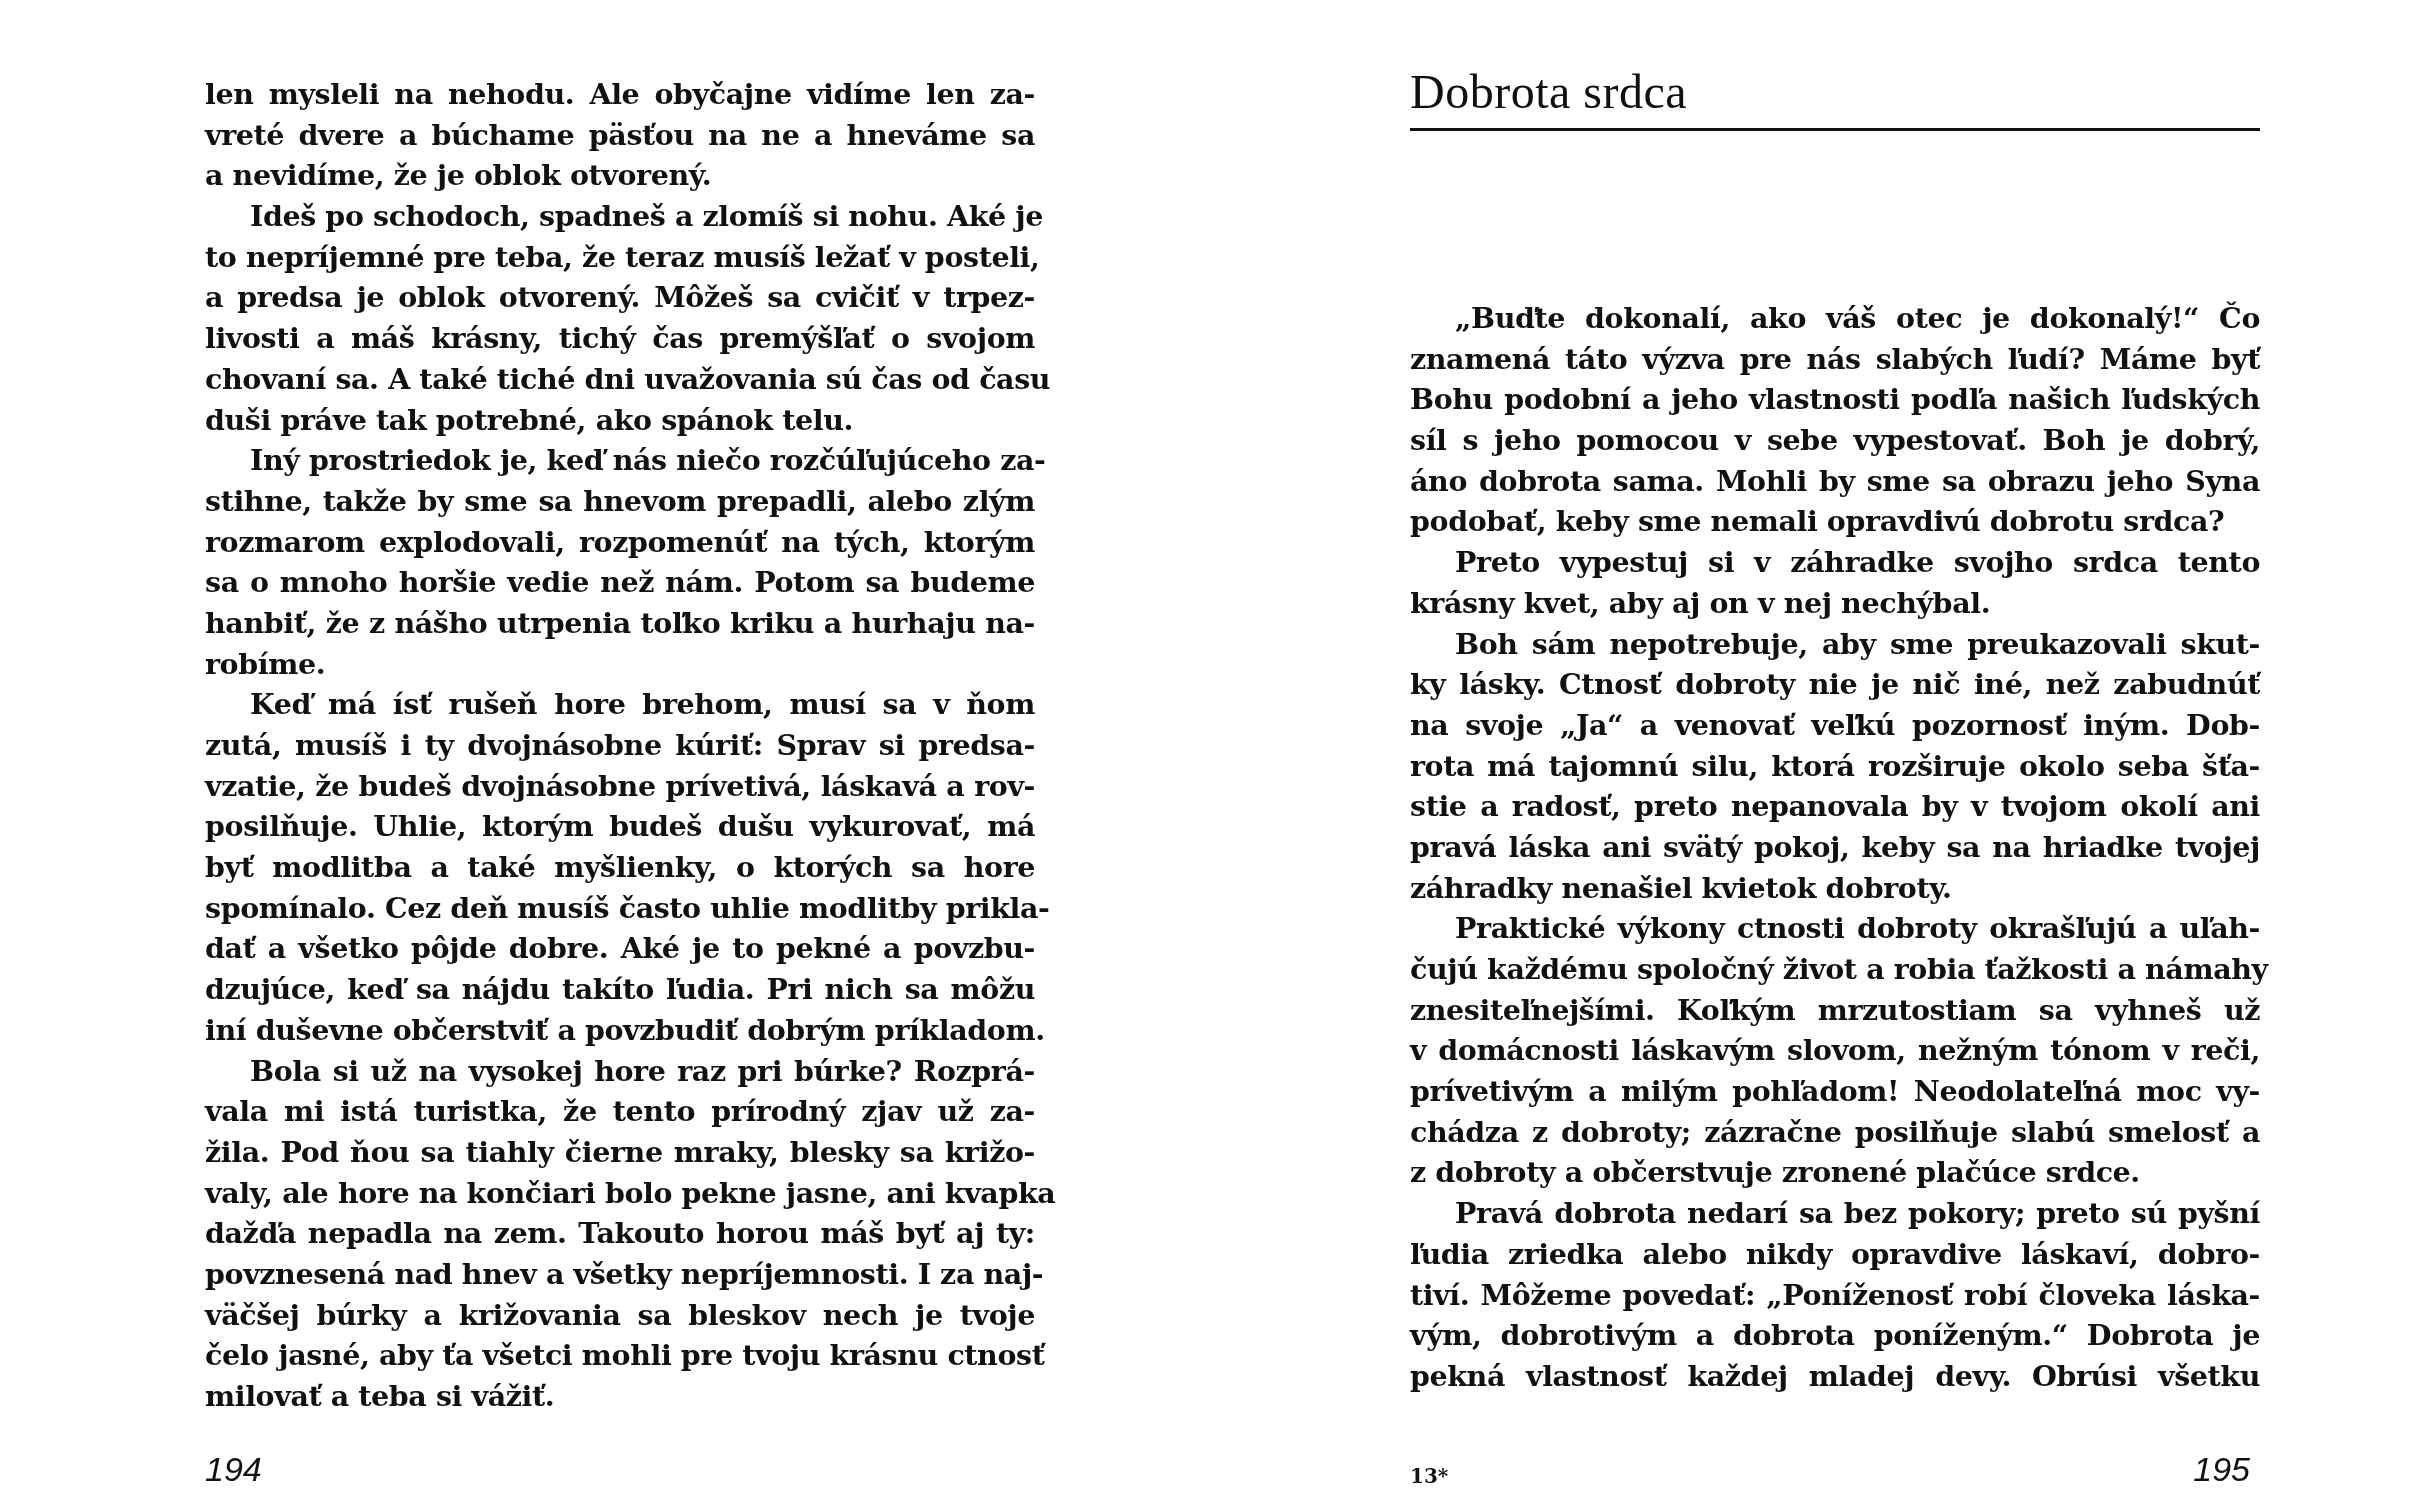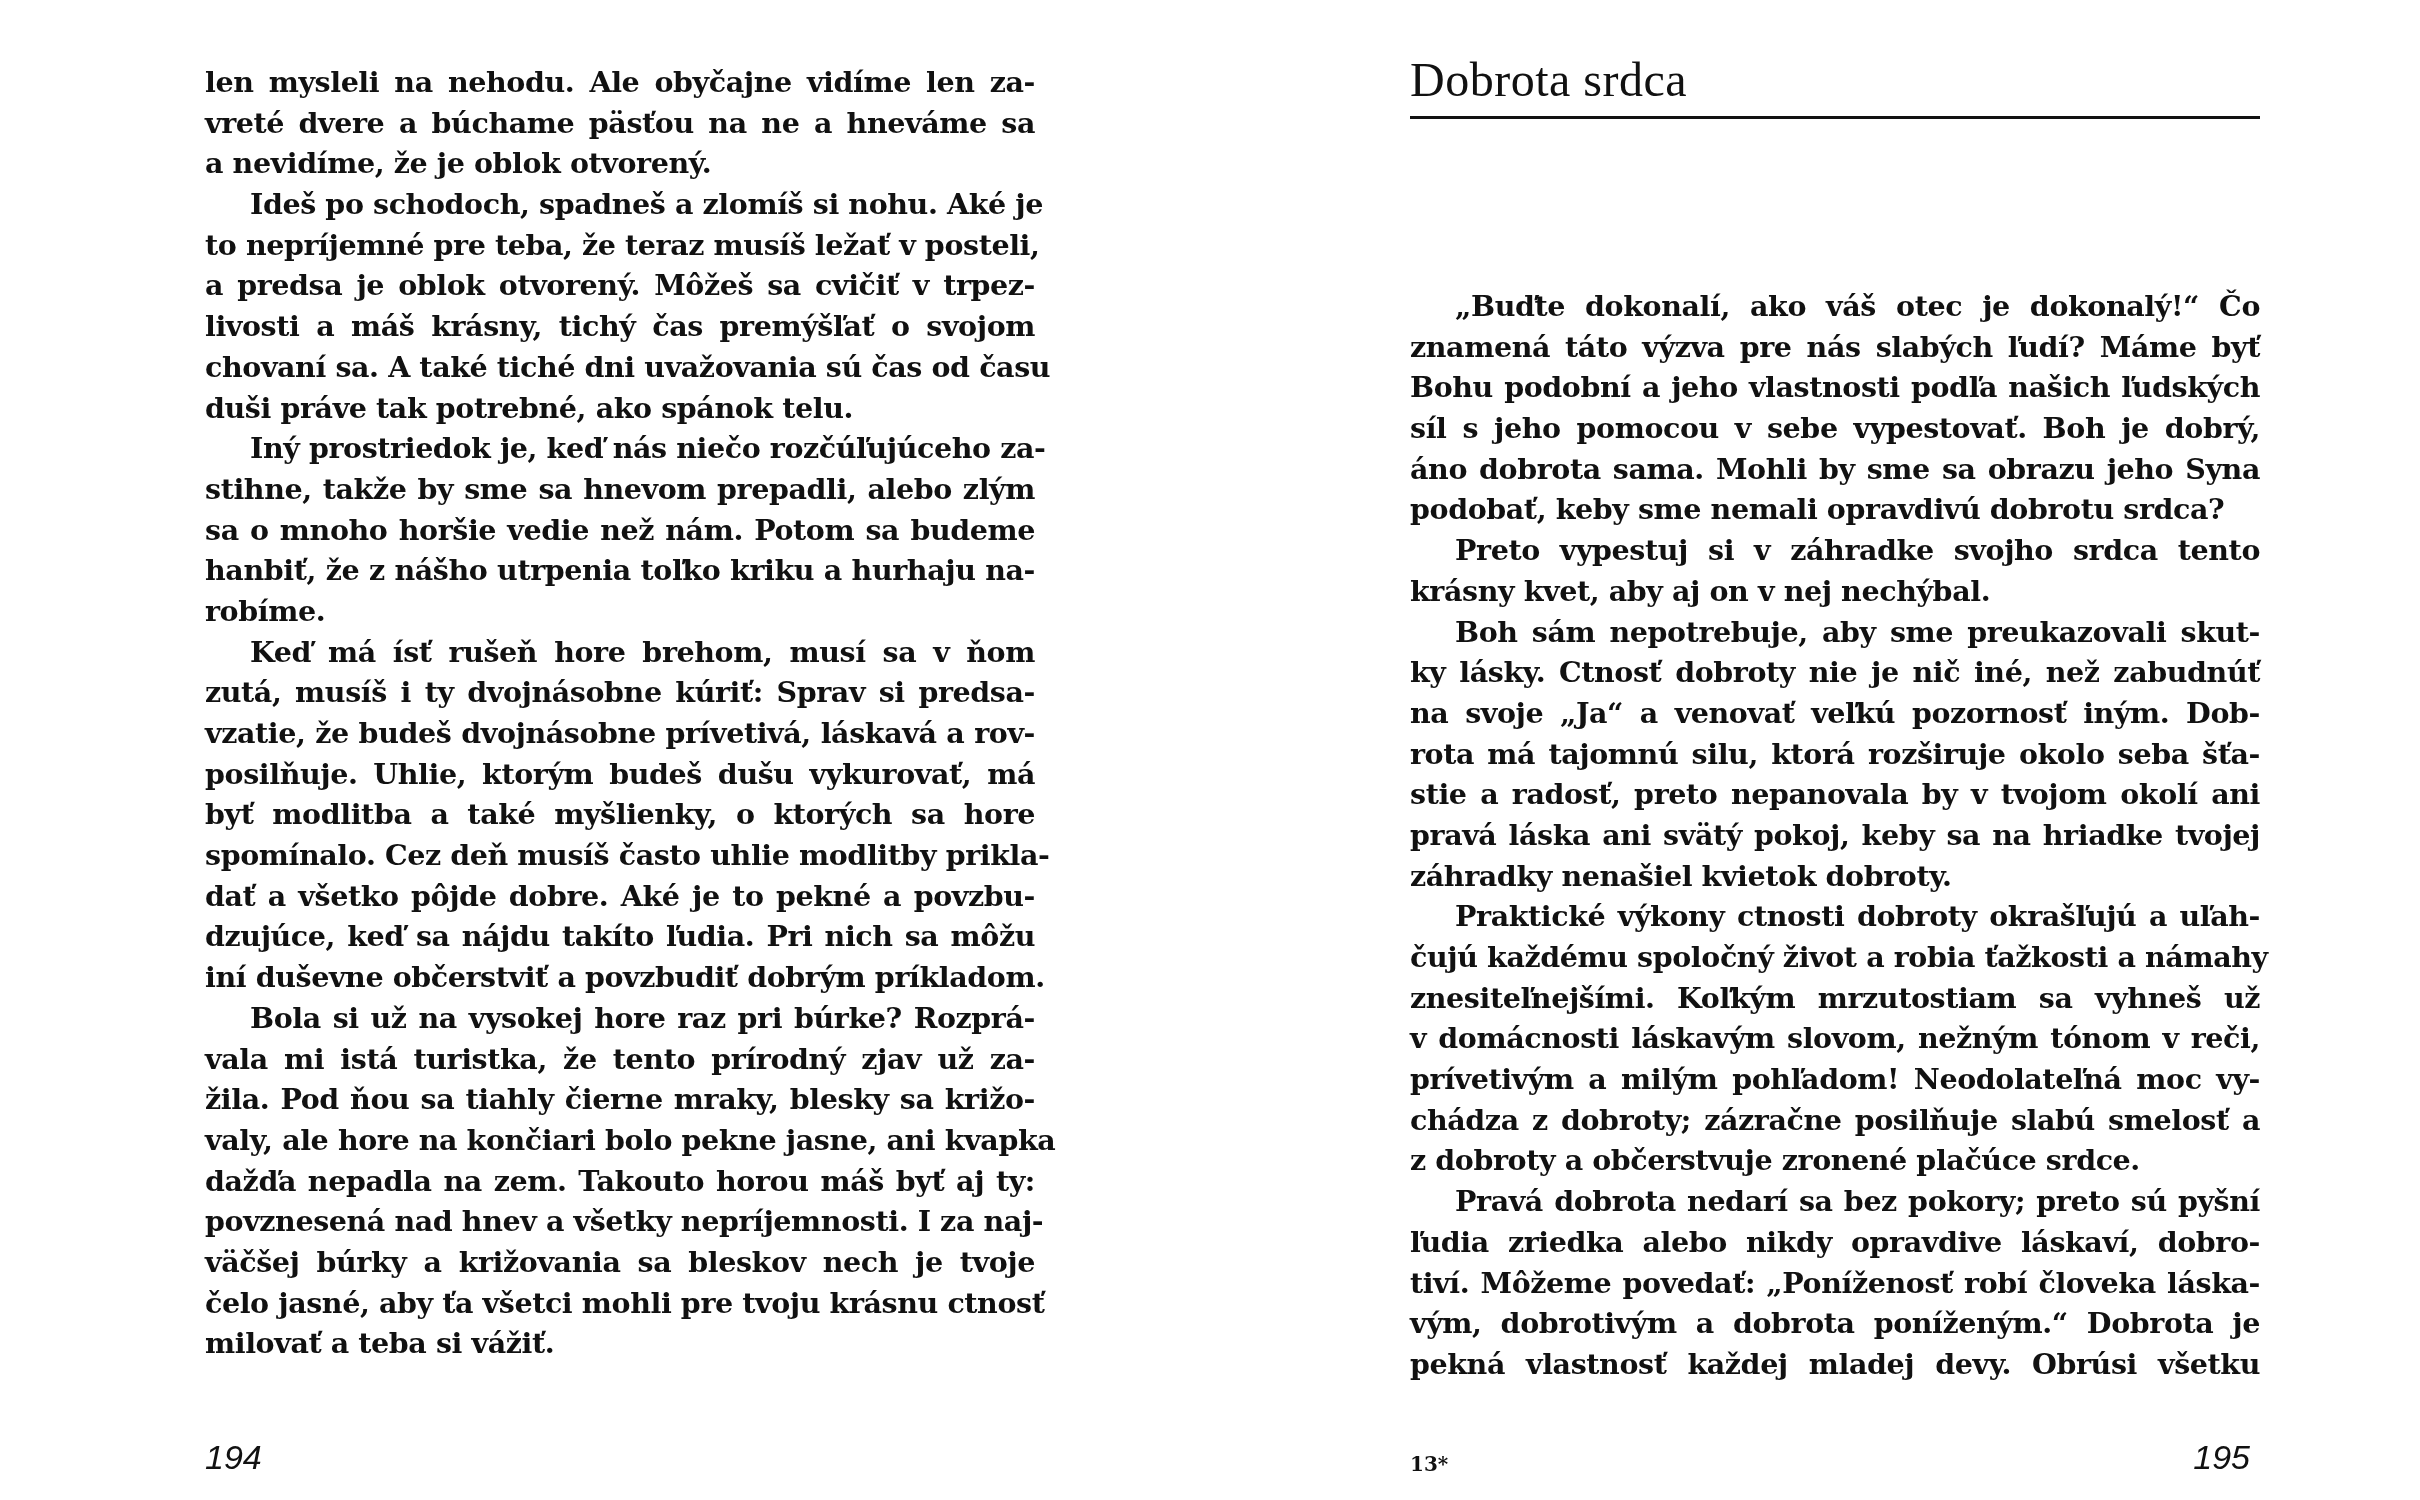--- a/index.html
+++ b/index.html
@@ -1,18 +1,18 @@
 <!DOCTYPE html>
 <html><head>
 <meta charset="utf-8">
 <style>
   html, body { margin: 0; padding: 0; background: #ffffff; }
   body { width: 2420px; height: 1500px; position: relative; overflow: hidden;
          font-family: "DejaVu Serif", "Liberation Serif", serif; color: #111111; }
-  .page { position: absolute; top: 0; height: 1426px; }
+  .page { position: absolute; top: 12px; height: 1426px; }
   .page-left { left: 205px; width: 830px; }
   .page-right { left: 1410px; width: 850px; }
   .lines { position: absolute; left: 0; right: 0; }
   .line { display: block; height: 40.7px; line-height: 40.7px; font-size: 28.5px; font-weight: bold;
           text-align: justify; text-align-last: justify; white-space: nowrap; overflow: visible;
           letter-spacing: -0.4px; }
   .line.last { text-align-last: left; }
   .line.indent { text-indent: 45px; }
   .chapter-title { position: absolute; top: 52px; left: 0; font-size: 48px; font-weight: normal;
                    font-family: "Liberation Serif", "DejaVu Serif", serif; letter-spacing: 0.5px; }
@@ -30,20 +30,21 @@
       <span class="line">vreté dvere a búchame päsťou na ne a hneváme sa</span>
       <span class="line last">a nevidíme, že je oblok otvorený.</span>
       <span class="line indent">Ideš po schodoch, spadneš a zlomíš si nohu. Aké je</span>
       <span class="line">to nepríjemné pre teba, že teraz musíš ležať v posteli,</span>
       <span class="line">a predsa je oblok otvorený. Môžeš sa cvičiť v trpez-</span>
       <span class="line">livosti a máš krásny, tichý čas premýšľať o svojom</span>
       <span class="line">chovaní sa. A také tiché dni uvažovania sú čas od času</span>
       <span class="line last">duši práve tak potrebné, ako spánok telu.</span>
       <span class="line indent">Iný prostriedok je, keď nás niečo rozčúľujúceho za-</span>
       <span class="line">stihne, takže by sme sa hnevom prepadli, alebo zlým</span>
+      <span class="line">rozmarom explodovali, rozpomenúť na tých, ktorým</span>
       <span class="line">sa o mnoho horšie vedie než nám. Potom sa budeme</span>
       <span class="line">hanbiť, že z nášho utrpenia toľko kriku a hurhaju na-</span>
       <span class="line last">robíme.</span>
       <span class="line indent">Keď má ísť rušeň hore brehom, musí sa v ňom</span>
       <span class="line">zutá, musíš i ty dvojnásobne kúriť: Sprav si predsa-</span>
       <span class="line">vzatie, že budeš dvojnásobne prívetivá, láskavá a rov-</span>
       <span class="line">posilňuje. Uhlie, ktorým budeš dušu vykurovať, má</span>
       <span class="line">byť modlitba a také myšlienky, o ktorých sa hore</span>
       <span class="line">spomínalo. Cez deň musíš často uhlie modlitby prikla-</span>
       <span class="line">dať a všetko pôjde dobre. Aké je to pekné a povzbu-</span>

